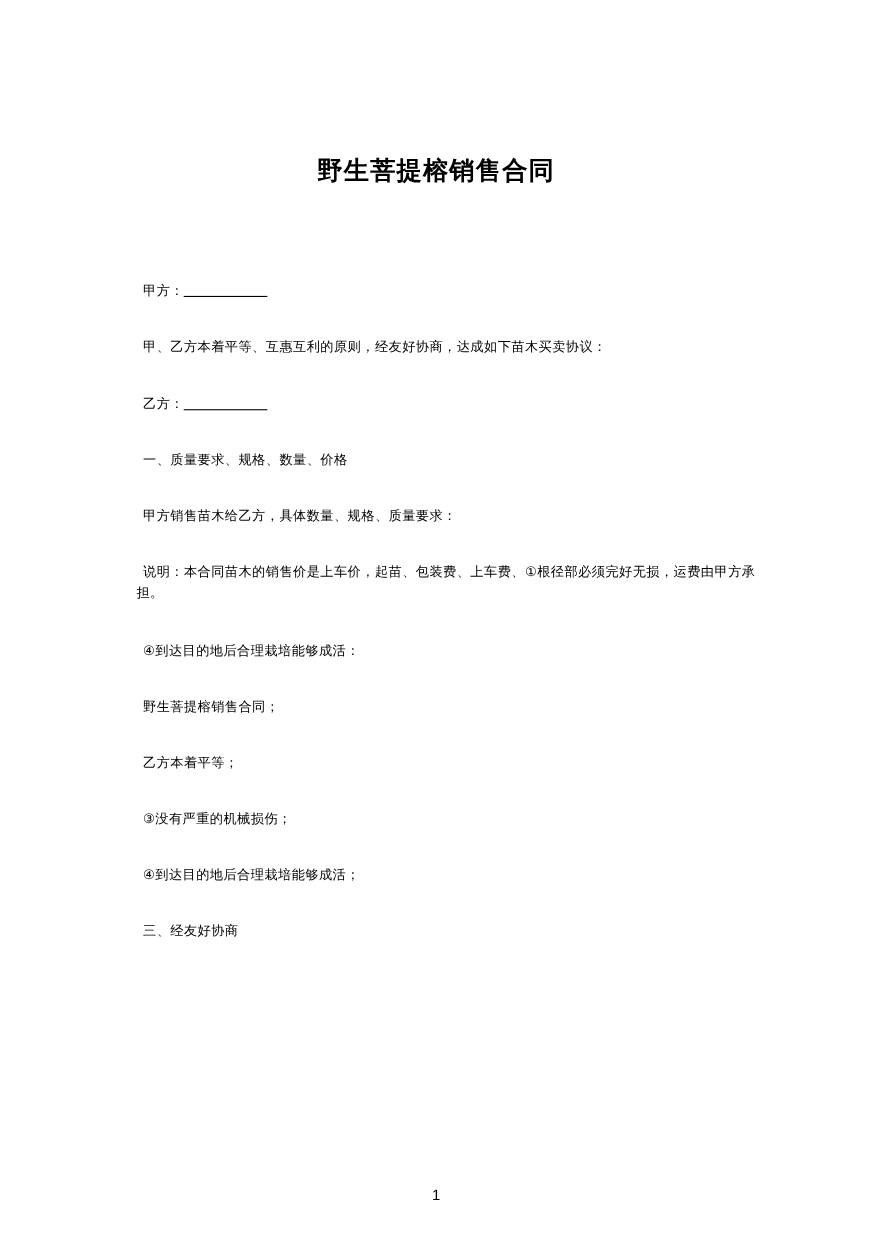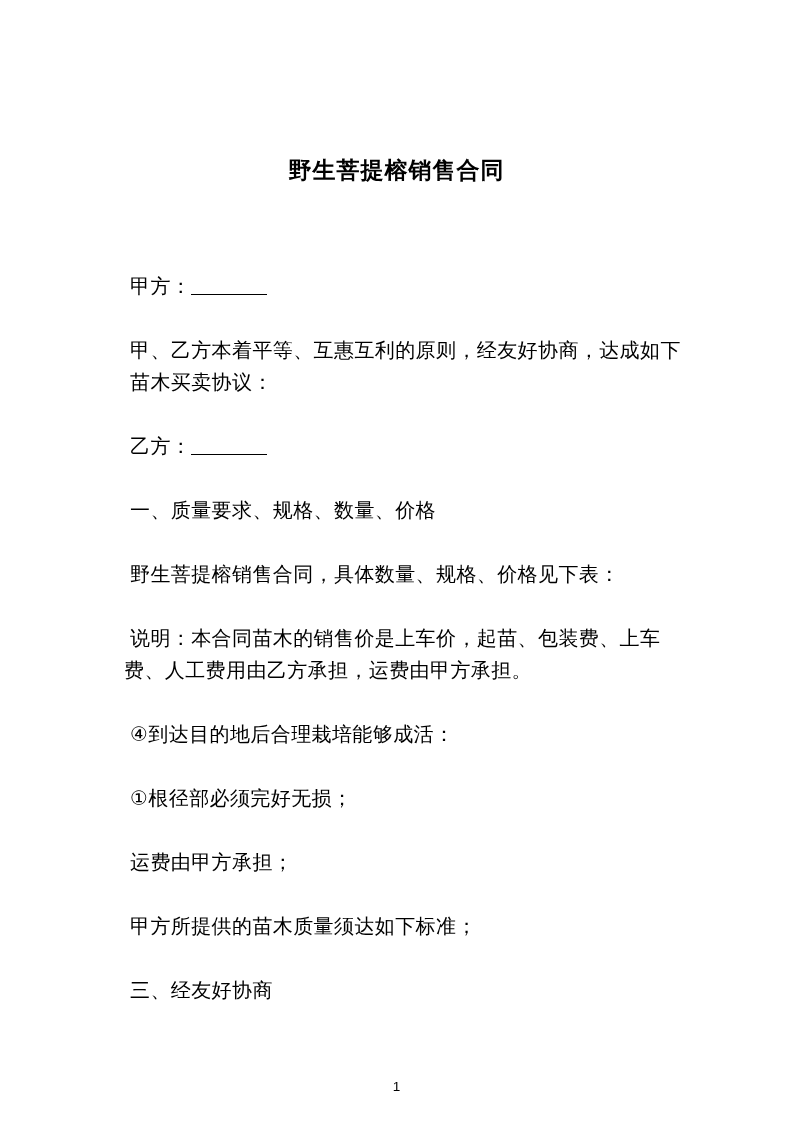--- a/index.html
+++ b/index.html
@@ -18,30 +18,30 @@
     margin: 0 auto;
     background: #ffffff;
     overflow: hidden;
     box-sizing: border-box;
   }
   .doc-title {
     text-align: center;
     font-size: 23px;
     font-weight: bold;
     letter-spacing: 1px;
-    margin: 16px;
+    margin: 1px;
     padding-top: 138px;
     line-height: 1.4;
   }
   .body-block {
     padding: 0 96px 0 130px;
     margin-top: 84px;
   }
   .para {
-    font-size: 20px;
+    font-size: 12px;
     line-height: 1.6;
     margin: 0 0 32px 0;
     letter-spacing: 0.4px;
   }
   .para.wrap {
     margin-left: -6px;
     text-indent: 6px;
   }
   .blank-line {
     display: inline-block;
@@ -76,33 +76,34 @@
     </p>
 
     <p class="para">甲、乙方本着平等、互惠互利的原则，经友好协商，达成如下苗木买卖协议：</p>
 
     <p class="para">
       <span>乙方：</span><span class="blank-line"></span>
     </p>
 
     <p class="para">一、质量要求、规格、数量、价格</p>
 
-    <p class="para">野生菩提榕销售合同，具体数量、规格、价格见下表：</p>
+    <p class="para">甲方销售苗木给乙方，具体数量、规格、质量要求：</p>
 
-    <p class="para wrap para-wide">说明：本合同苗木的销售价是上车价，起苗、包装费、上车费、人工费用由乙方承担，运费由甲方承担。</p>
+    <p class="para wrap para-wide">说明：本合同苗木的销售价是上车价，起苗、包装费、上车费、①根径部必须完好无损，运费由甲方承担。</p>
 
 
     <p class="para">④到达目的地后合理栽培能够成活：</p>
 
-    <p class="para">①根径部必须完好无损；</p>
+    <p class="para">野生菩提榕销售合同；</p>
 
-    <p class="para">运费由甲方承担；</p>
+    <p class="para">乙方本着平等；</p>
 
+    <p class="para">③没有严重的机械损伤；</p>
 
-    <p class="para">甲方所提供的苗木质量须达如下标准；</p>
+    <p class="para">④到达目的地后合理栽培能够成活；</p>
 
     <p class="para">三、经友好协商</p>
 
   </div>
 
   <div class="footer-num">1</div>
 
 </div>
 
 </body></html>

